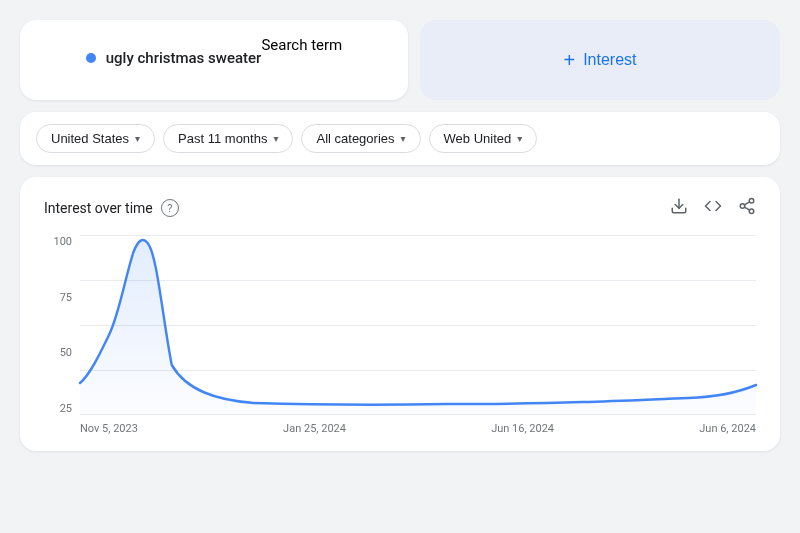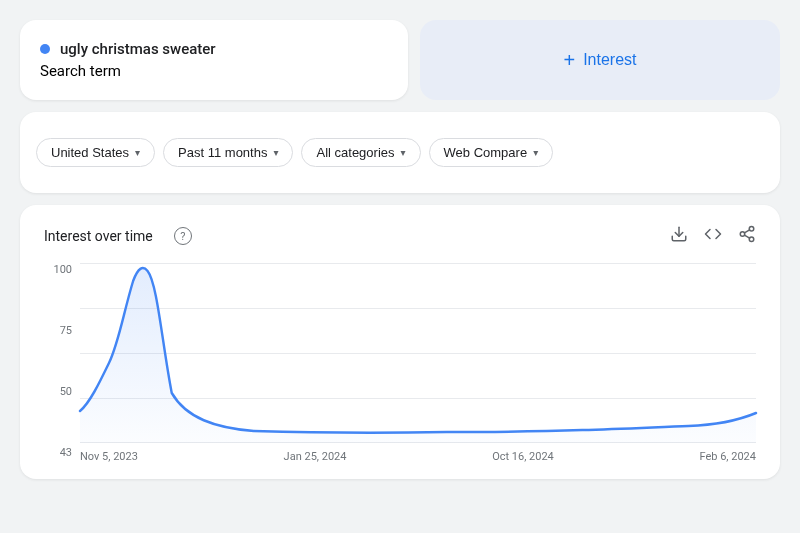--- a/index.html
+++ b/index.html
@@ -16,21 +16,21 @@
       gap: 12px;
       margin-bottom: 12px;
     }
 
     .search-card {
       background: #fff;
       border-radius: 16px;
       padding: 16px 20px;
       flex: 1;
       display: flex;
-      flex-direction: column;
+      flex-direction: row;
       justify-content: center;
       min-height: 80px;
       box-shadow: 0 1px 3px rgba(0,0,0,0.08);
     }
 
     .search-term-row {
       display: flex;
       align-items: center;
       gap: 10px;
       margin-bottom: 4px;
@@ -80,21 +80,21 @@
     }
 
     .compare-plus {
       font-size: 20px;
       line-height: 1;
     }
 
     .filters-card {
       background: #fff;
       border-radius: 16px;
-      padding: 26px 16px;
+      padding: 12px 16px;
       display: flex;
       gap: 8px;
       align-items: center;
       margin-bottom: 12px;
       box-shadow: 0 1px 3px rgba(0,0,0,0.08);
     }
 
     .filter-btn {
       display: flex;
       align-items: center;
@@ -124,21 +124,21 @@
     .chart-header {
       display: flex;
       justify-content: space-between;
       align-items: center;
       margin-bottom: 16px;
     }
 
     .chart-title-row {
       display: flex;
       align-items: center;
-      gap: 21px;
+      gap: 8px;
     }
 
     .chart-title {
       font-size: 14px;
       color: #202124;
       font-weight: 400;
     }
 
     .help-icon {
       width: 18px;
@@ -168,21 +168,21 @@
     .chart-area {
       position: relative;
       height: 200px;
       width: 100%;
     }
 
     .y-axis-labels {
       position: absolute;
       left: 0;
       top: 0;
-      bottom: 4px;
+      bottom: 20px;
       width: 32px;
       display: flex;
       flex-direction: column;
       justify-content: space-between;
       align-items: flex-end;
     }
 
     .y-label {
       font-size: 11px;
       color: #70757a;
@@ -261,21 +261,21 @@
   </button>
   <button class="filter-btn">
     <span>Past 11 months</span>
     <span class="chevron">▾</span>
   </button>
   <button class="filter-btn">
     <span>All categories</span>
     <span class="chevron">▾</span>
   </button>
   <button class="filter-btn">
-    <span>Web Compare</span>
+    <span>Web United</span>
     <span class="chevron">▾</span>
   </button>
 </div>
 
 <div class="chart-card">
   <div class="chart-header">
     <div class="chart-title-row">
       <span class="chart-title">Interest over time</span>
       <div class="help-icon">
         <span>?</span>
@@ -306,21 +306,21 @@
       </span>
     </div>
   </div>
 
   <div class="chart-area">
 
     <div class="y-axis-labels">
       <span class="y-label">100</span>
       <span class="y-label">75</span>
       <span class="y-label">50</span>
-      <span class="y-label">43</span>
+      <span class="y-label">25</span>
     </div>
 
     <div class="chart-inner">
 
       <div class="grid-lines">
         <div class="grid-line" style="top: 0%;"></div>
         <div class="grid-line" style="top: 25%;"></div>
         <div class="grid-line" style="top: 50%;"></div>
         <div class="grid-line" style="top: 75%;"></div>
         <div class="grid-line" style="top: 100%; margin-top:-1px;"></div>
@@ -336,17 +336,17 @@
 
         <path d="M0,148 C10,140 20,120 30,100 C40,80 45,50 55,18 C60,5 65,2 70,8 C80,20 85,80 95,130 C110,155 140,165 180,168 C250,170 320,170 380,169 C450,169 490,168 520,167 C560,166 600,164 630,163 C660,162 680,158 700,150 L700,180 L0,180 Z" fill="url(#areaGrad)" stroke="none"></path>
 
         <path d="M0,148 C10,140 20,120 30,100 C40,80 45,50 55,18 C60,5 65,2 70,8 C80,20 85,80 95,130 C110,155 140,165 180,168 C250,170 320,170 380,169 C450,169 490,168 520,167 C560,166 600,164 630,163 C660,162 680,158 700,150" fill="none" stroke="#4285f4" stroke-width="2.5" stroke-linejoin="round" stroke-linecap="round"></path>
       </svg>
     </div>
 
     <div class="x-axis-labels">
       <span class="x-label">Nov 5, 2023</span>
       <span class="x-label">Jan 25, 2024</span>
-      <span class="x-label">Oct 16, 2024</span>
-      <span class="x-label">Feb 6, 2024</span>
+      <span class="x-label">Jun 16, 2024</span>
+      <span class="x-label">Jun 6, 2024</span>
     </div>
   </div>
 </div>
 
 </body></html>

